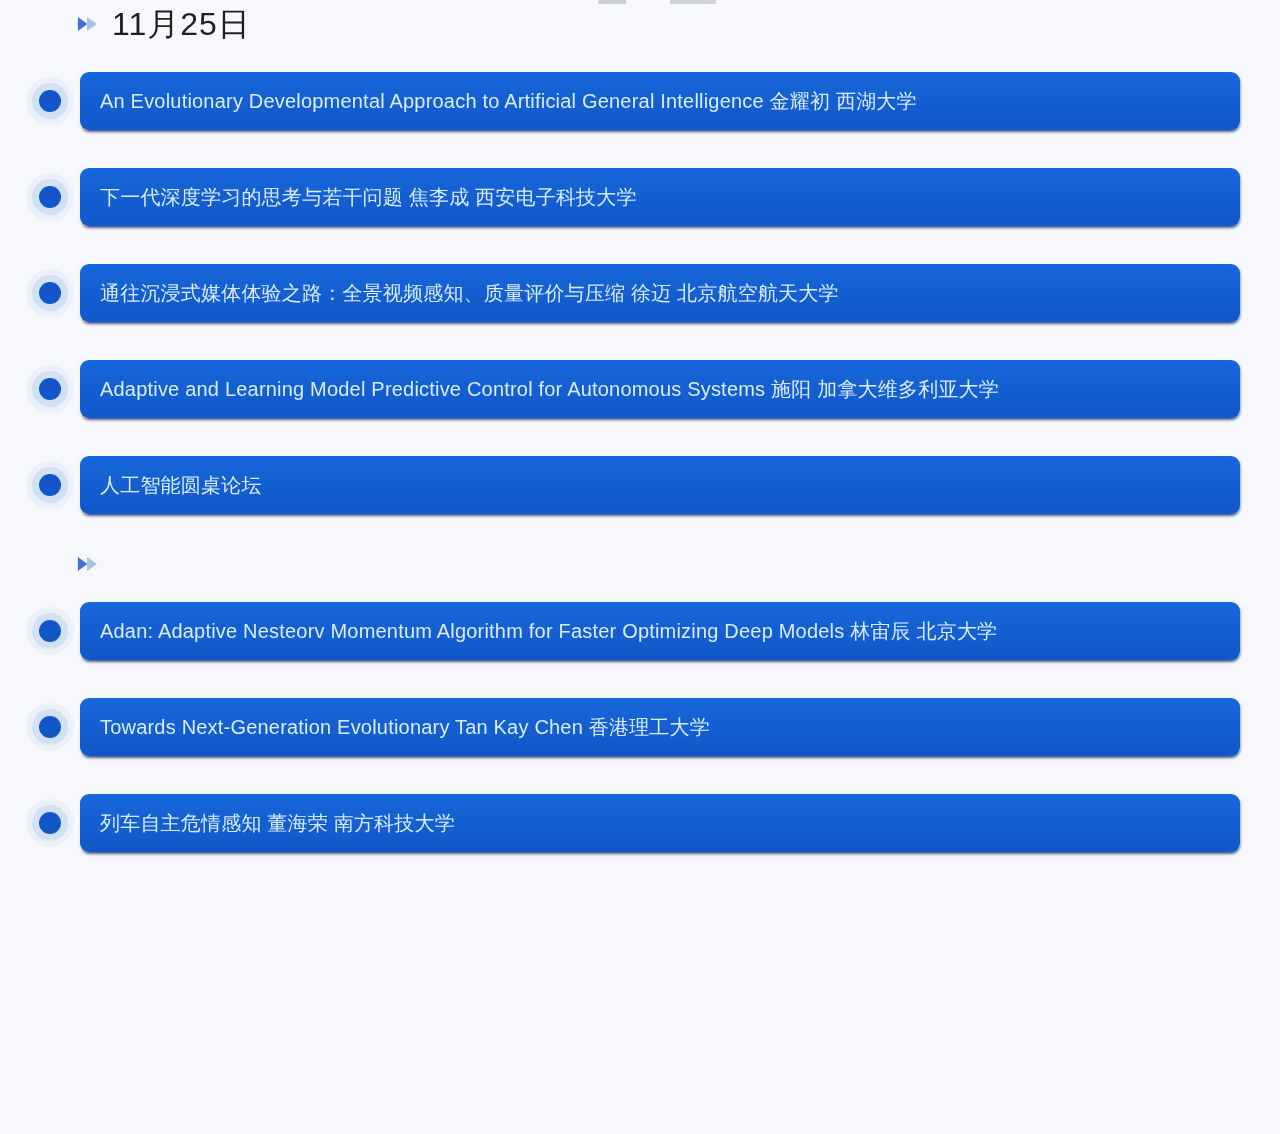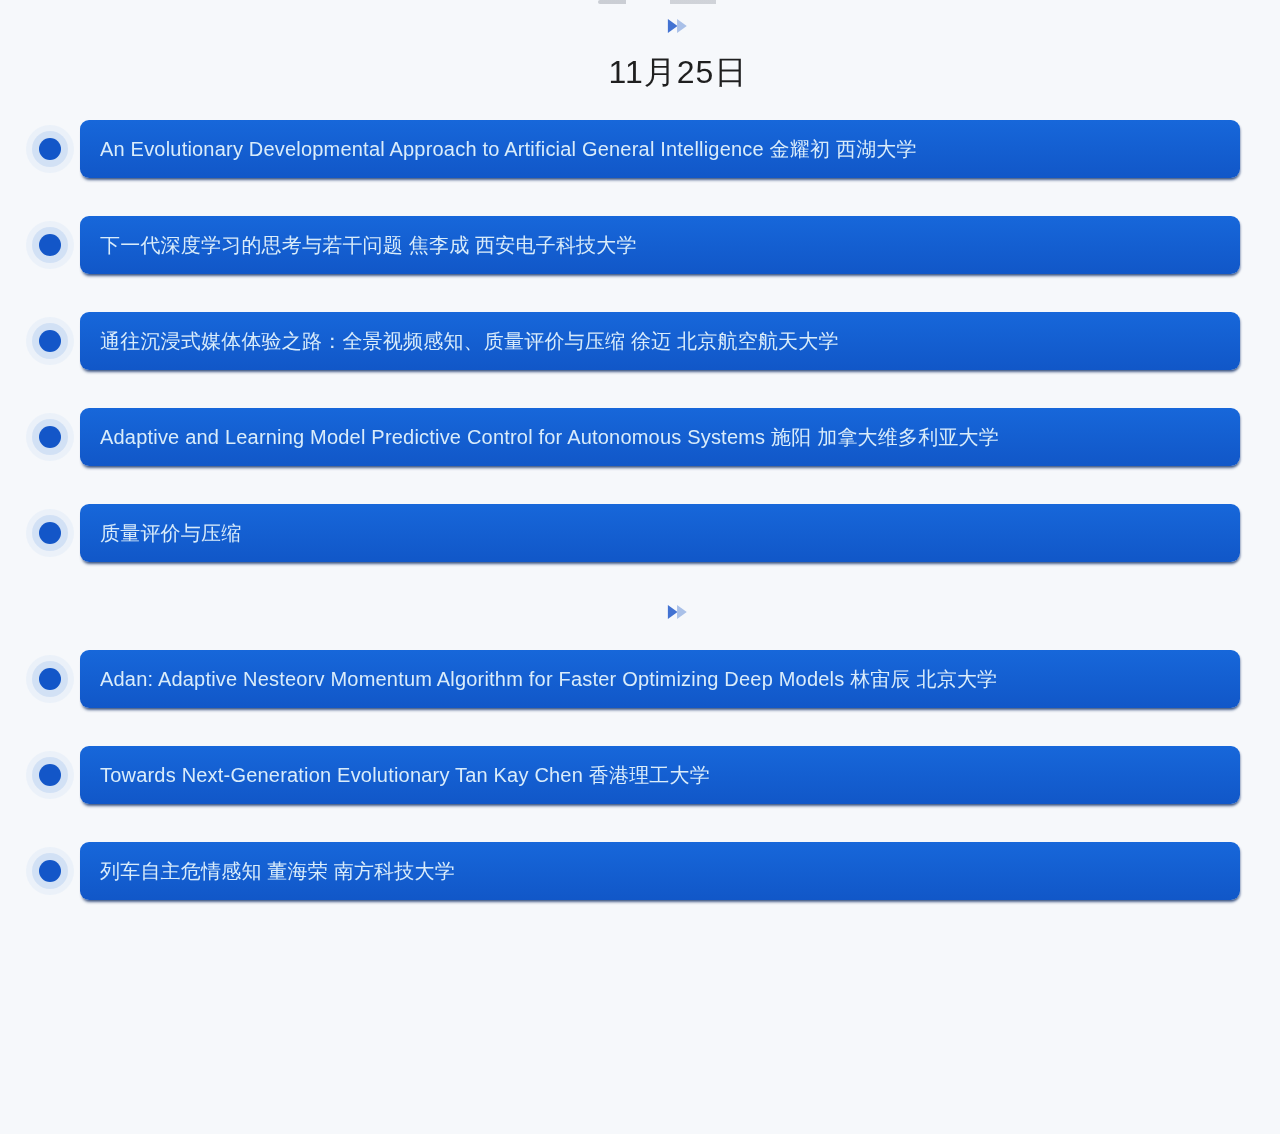--- a/index.html
+++ b/index.html
@@ -31,21 +31,21 @@
     background:linear-gradient(90deg, rgba(150,155,165,0.45) 0 28px, transparent 28px 72px, rgba(150,155,165,0.4) 72px 118px, transparent 118px);
     border-radius:2px;
   }
   .headline{
     display:flex;align-items:center;gap:12px;
     margin:34px 0 26px 76px;
     font-size:32px;line-height:44px;
     color:var(--heading-text);
     letter-spacing:1px;
   }
-  .headline:first-of-type{margin-top:14px;flex-direction:column;}
+  .headline:first-of-type{margin-top:2px;}
   .chevron-icon{display:inline-flex;align-items:center;}
   .session-row{
     display:flex;align-items:center;
     margin:0 40px 38px 39px;
   }
   .dot{
     flex:0 0 auto;
     width:22px;height:22px;border-radius:50%;
     background:var(--dot);
     box-shadow:0 0 0 7px var(--dot-halo1), 0 0 0 13px var(--dot-halo2);
@@ -108,21 +108,21 @@
   <div class="session-row">
     <span class="dot"></span>
     <div class="session-bar">
       <span class="session-title">Adaptive and Learning Model Predictive Control for Autonomous Systems 施阳 加拿大维多利亚大学</span>
     </div>
   </div>
 
   <div class="session-row">
     <span class="dot"></span>
     <div class="session-bar">
-      <span class="session-title">质量评价与压缩</span>
+      <span class="session-title">人工智能圆桌论坛</span>
     </div>
   </div>
 </div>
   </div>
 
   <div>
     <div class="headline">
       <span class="chevron-icon">
         <svg width="24" height="24" viewBox="0 0 26 26" aria-hidden="true">
           <path d="M2 5.5 L12.5 13 L2 20.5 Z" fill="var(--chevron-front)"></path>

